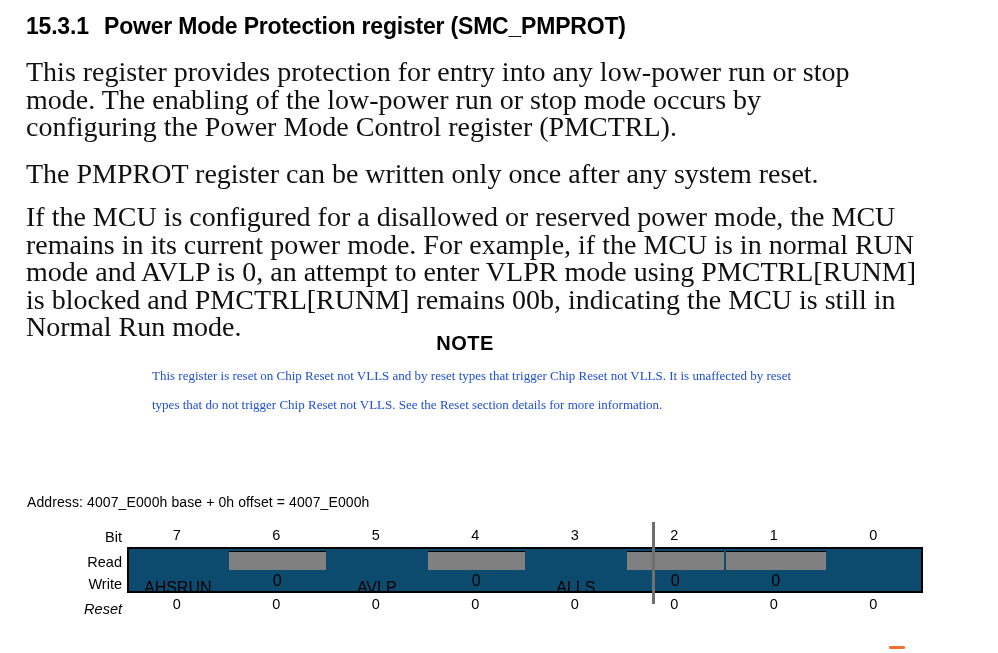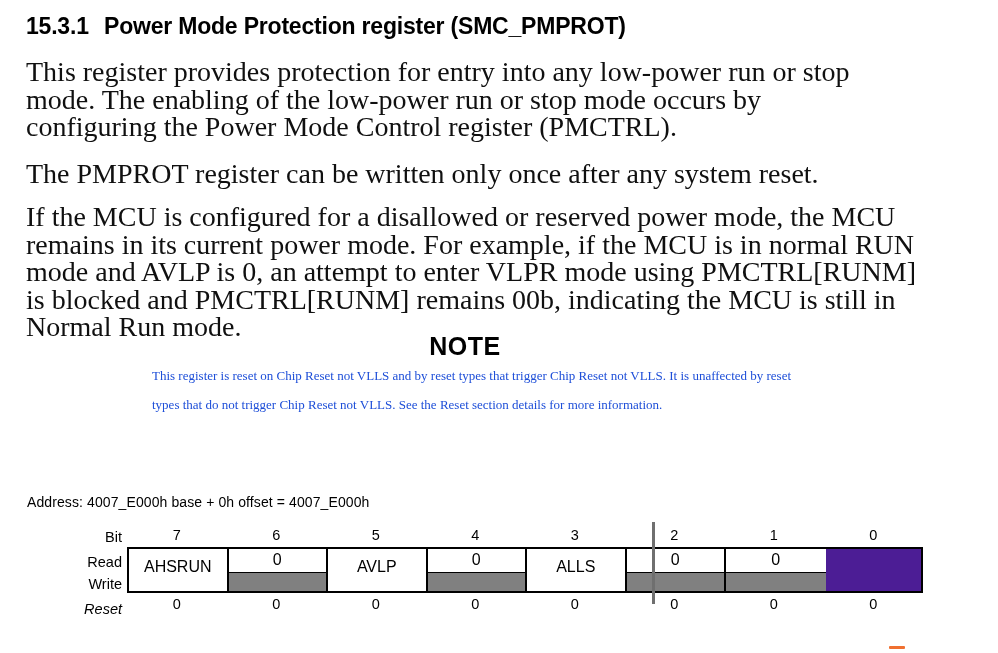--- a/index.html
+++ b/index.html
@@ -49,21 +49,21 @@
 
   
   .note-title {
     position: absolute;
     left: 0;
     top: 332px;
     width: 930px;
     text-align: center;
     font-family: "Liberation Sans", "DejaVu Sans", sans-serif;
     font-weight: bold;
-    font-size: 25px;
+    font-size: 20px;
     letter-spacing: 0.5px;
   }
   .note-body {
     position: absolute;
     left: 152px;
     top: 362px;
     width: 648px;
     font-size: 13px;
     line-height: 28.5px;
     color: #1d4ed8;
@@ -123,21 +123,22 @@
     width: 99.5px;
     text-align: center;
     font-size: 14.5px;
     line-height: 20px;
   }
   .reg-cells-row {
     display: flex;
     height: 46px;
     border: 2px solid #000000;
     box-sizing: border-box;
-    background: #4c1d95;
+    background: #0c4a6e;
+    align-items: center;
   }
   .reg-cell {
     width: 99.5px;
     box-sizing: border-box;
     border-right: 2px solid #000000;
     position: relative;
     background: #ffffff;
   }
   .reg-cell:last-child { border-right: none; }
   .reg-cell .cell-name {

